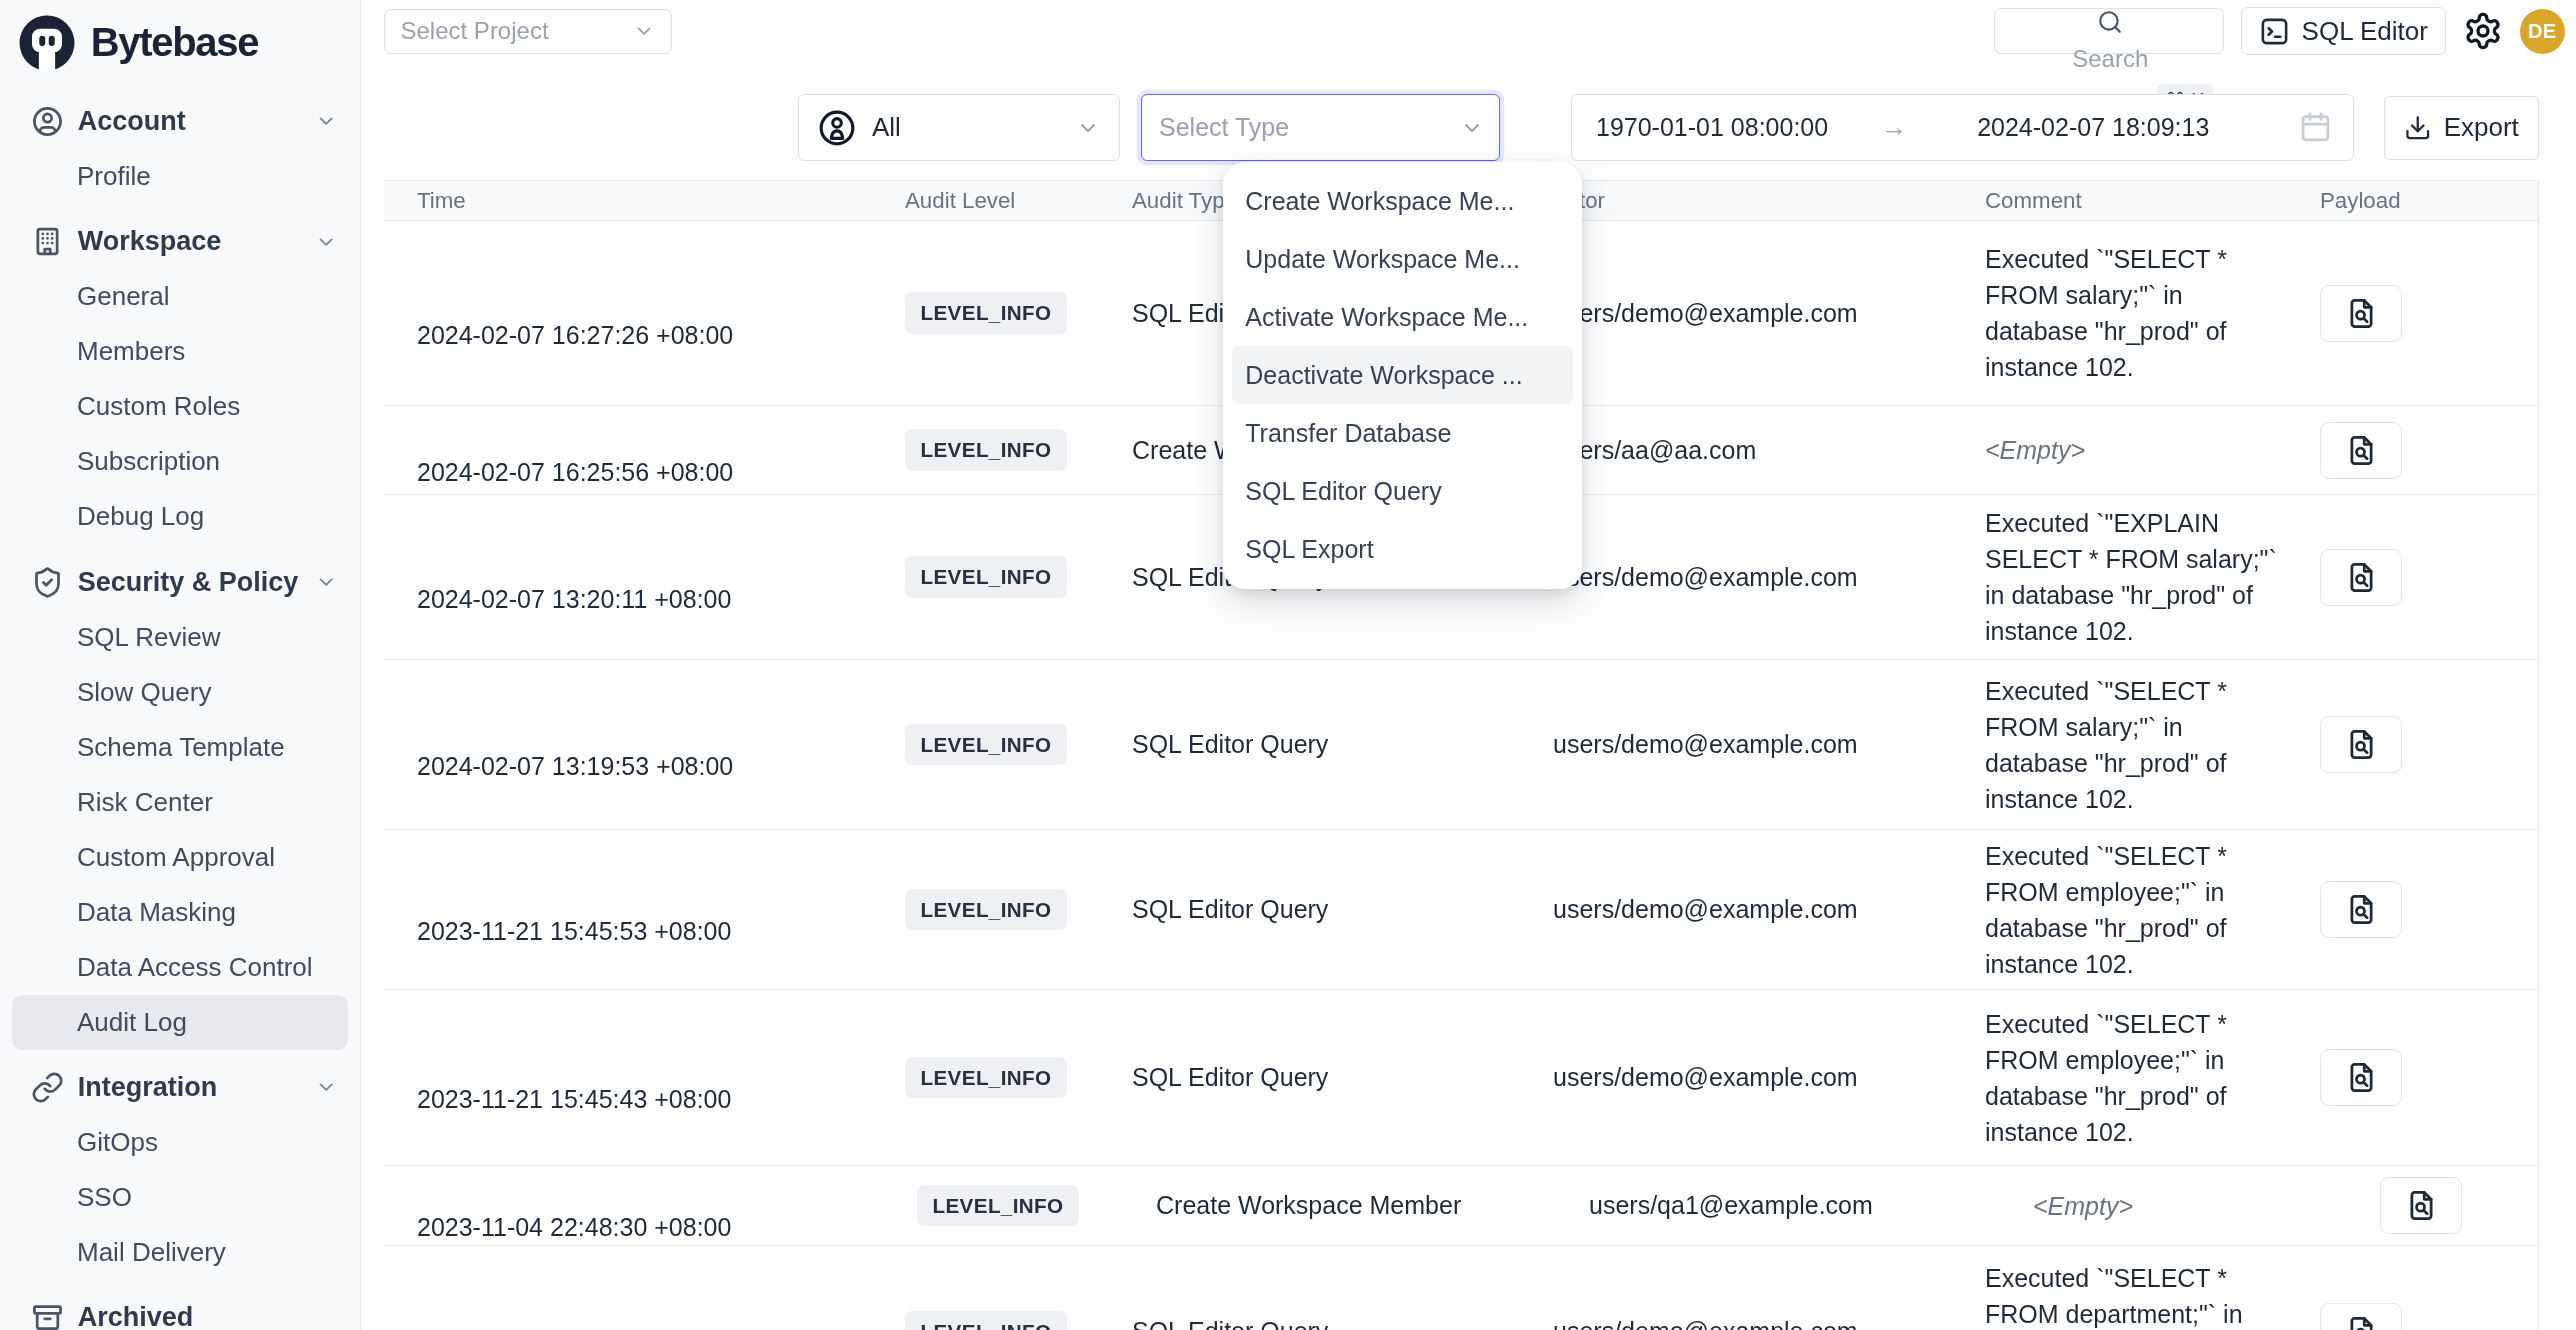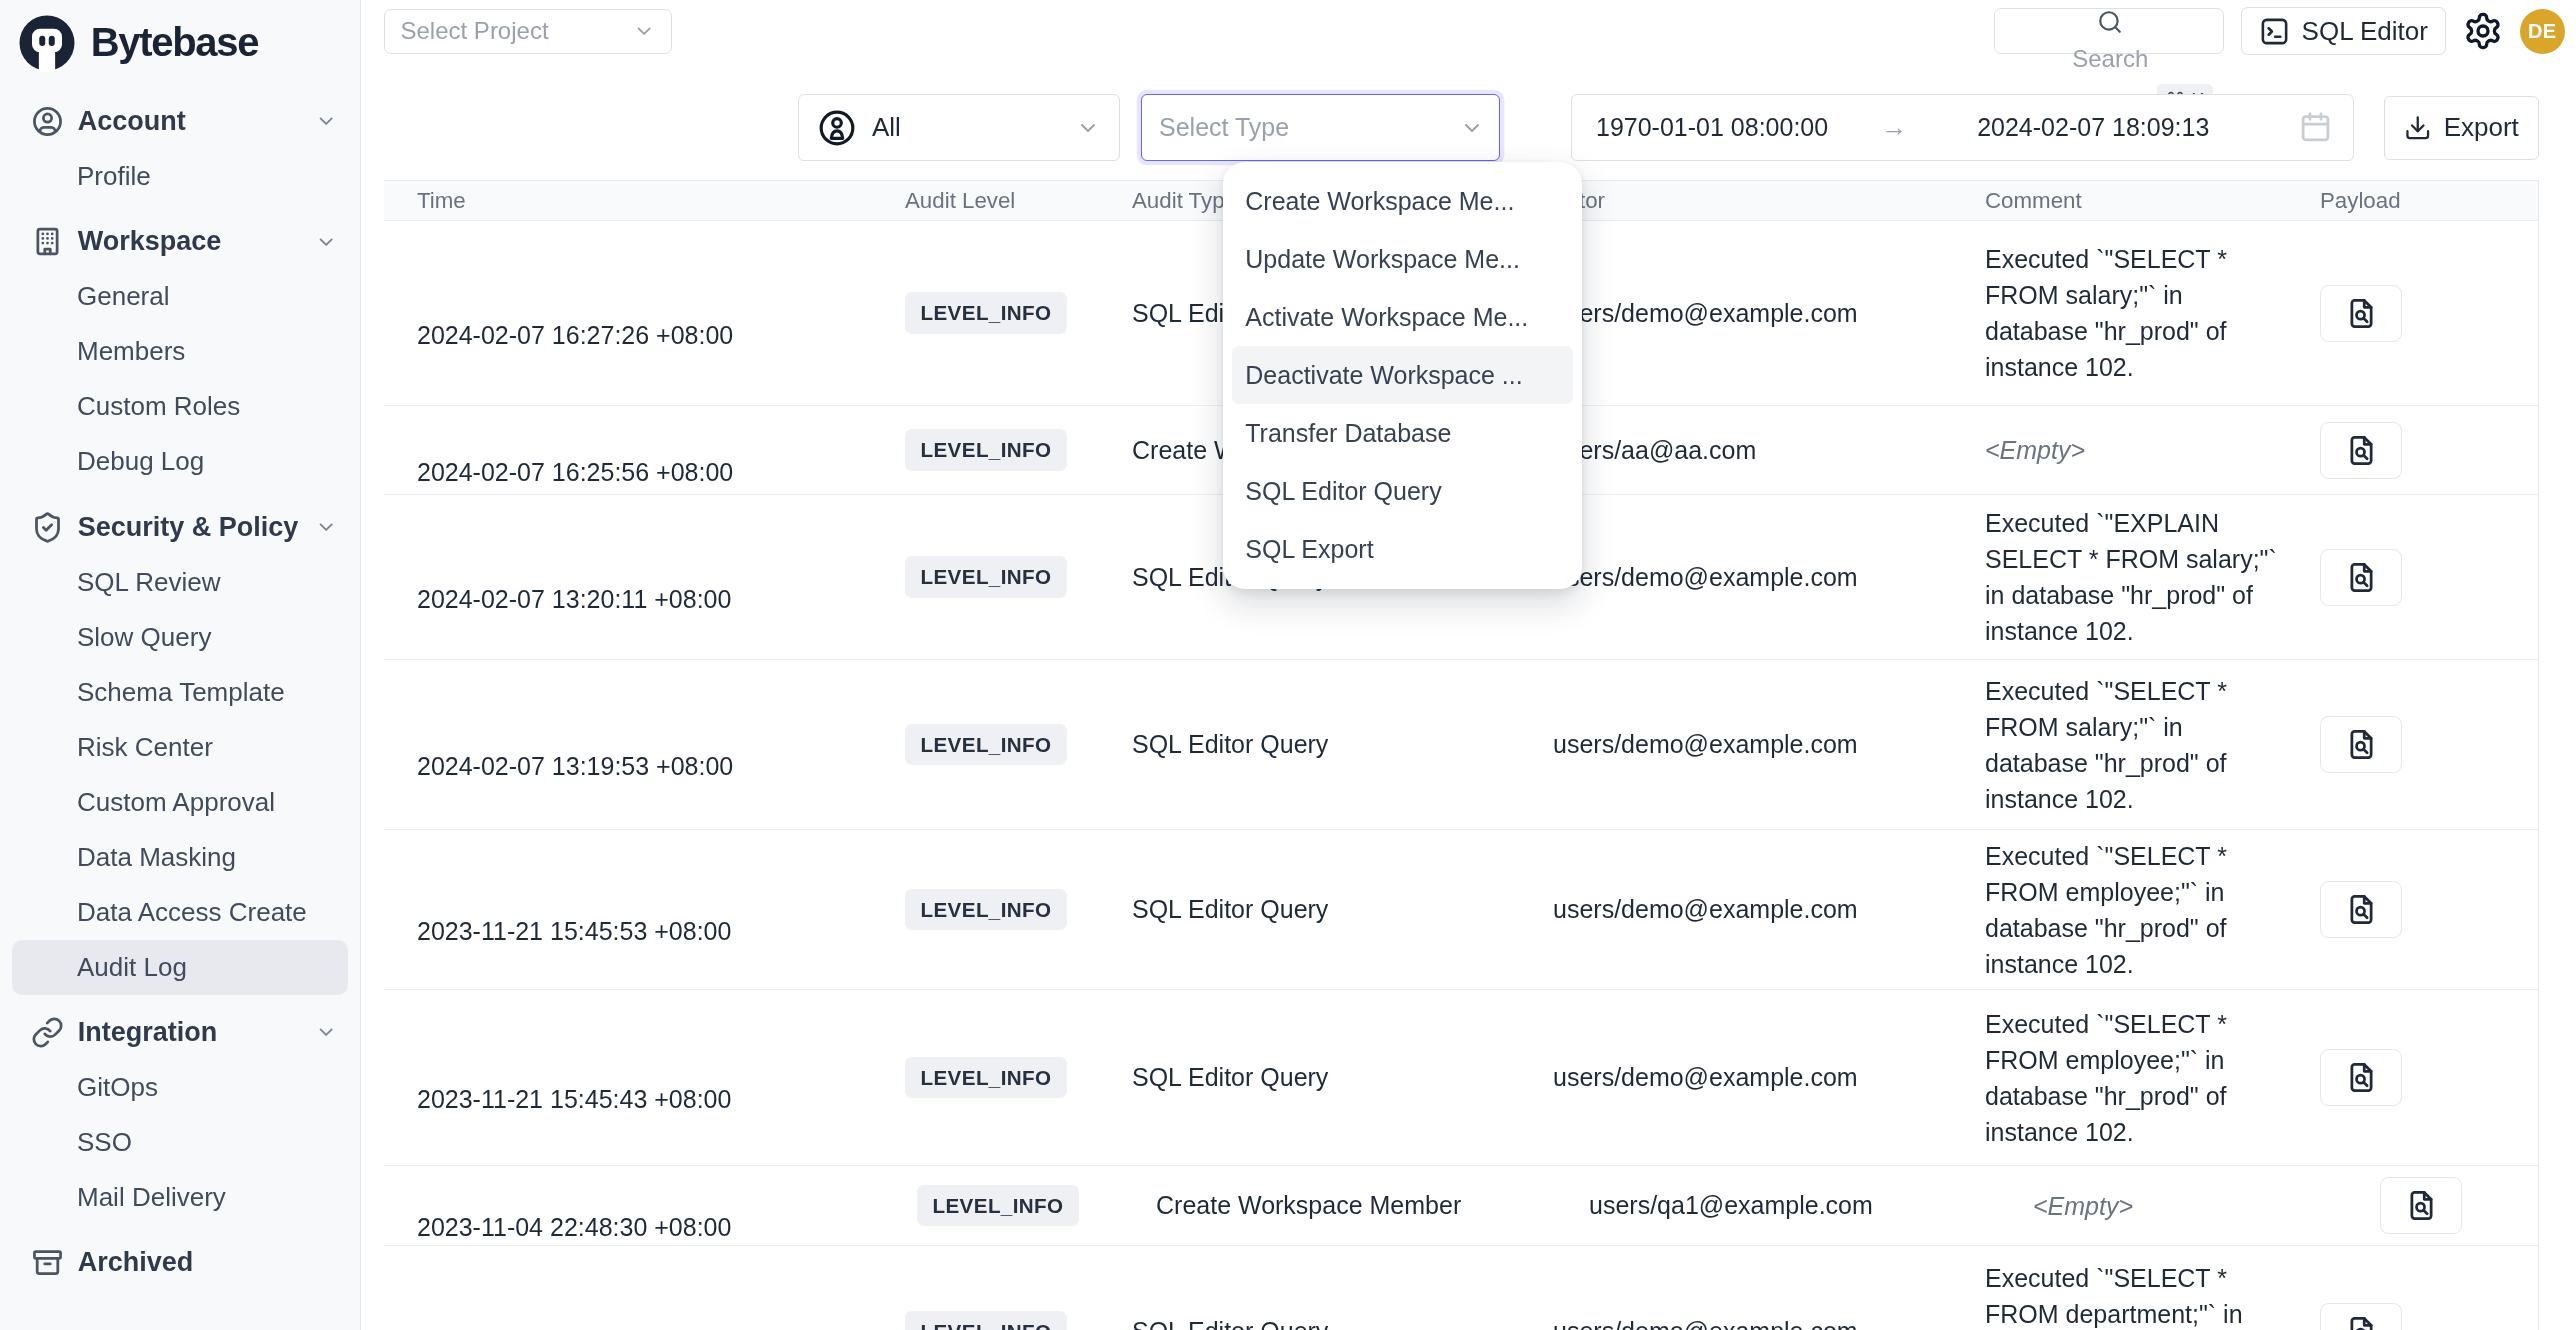--- a/index.html
+++ b/index.html
@@ -145,20 +145,23 @@
       <div class="side-item child">
         <span>General</span>
       </div>
       <div class="side-item child">
         <span>Members</span>
       </div>
       <div class="side-item child">
         <span>Custom Roles</span>
       </div>
       <div class="side-item child">
+        <span>Subscription</span>
+      </div>
+      <div class="side-item child">
         <span>Debug Log</span>
       </div>
       <div class="side-item section">
         <span class="icon">
           <svg viewBox="0 0 24 24" fill="none" stroke="currentColor" stroke-width="2" stroke-linecap="round" stroke-linejoin="round">
             <path d="M20 13c0 5-3.5 7.5-7.66 8.95a1 1 0 0 1-.67-.01C7.5 20.5 4 18 4 13V6a1 1 0 0 1 1-1c2 0 4.5-1.2 6.24-2.72a1 1 0 0 1 1.52 0C14.5 3.8 17 5 19 5a1 1 0 0 1 1 1z"></path>
             <path d="m9 12 2 2 4-4"></path>
           </svg>
         </span>
         <span>Security &amp; Policy</span>
@@ -180,21 +183,21 @@
       <div class="side-item child">
         <span>Risk Center</span>
       </div>
       <div class="side-item child">
         <span>Custom Approval</span>
       </div>
       <div class="side-item child">
         <span>Data Masking</span>
       </div>
       <div class="side-item child">
-        <span>Data Access Create</span>
+        <span>Data Access Control</span>
       </div>
       <div class="side-item child selected">
         <span>Audit Log</span>
       </div>
       <div class="side-item section">
         <span class="icon">
           <svg viewBox="0 0 24 24" fill="none" stroke="currentColor" stroke-width="2" stroke-linecap="round" stroke-linejoin="round">
             <path d="M10 13a5 5 0 0 0 7.54.54l3-3a5 5 0 0 0-7.07-7.07l-1.72 1.71"></path>
             <path d="M14 11a5 5 0 0 0-7.54-.54l-3 3a5 5 0 0 0 7.07 7.07l1.71-1.71"></path>
           </svg>

